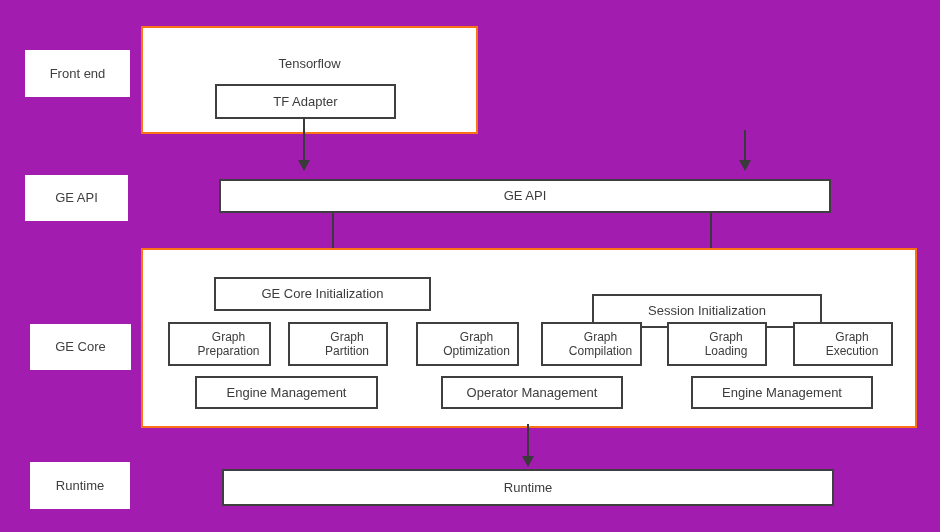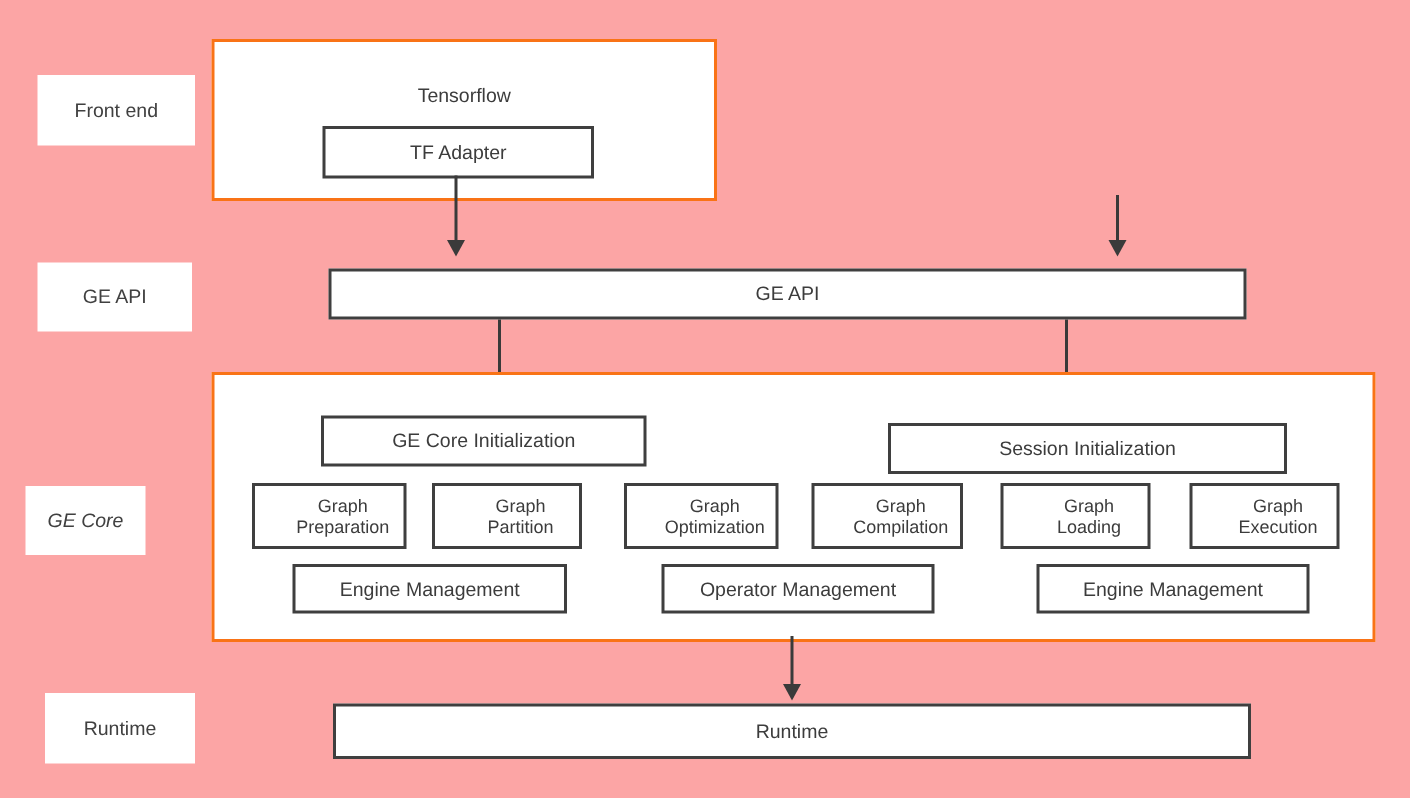--- a/index.html
+++ b/index.html
@@ -5,21 +5,21 @@
 <style>
   html, body {
     margin: 0;
     padding: 0;
     background: #000000;
   }
   #canvas {
     position: relative;
     width: 940px;
     height: 532px;
-    background: #fca5a5;
+    background: #a21caf;
     font-family: "Liberation Sans", "DejaVu Sans", sans-serif;
     overflow: hidden;
   }
 
   
   .node {
     position: absolute;
     box-sizing: border-box;
     background: #ffffff;
     color: #3c3c3c;
@@ -82,21 +82,21 @@
 <div id="canvas">
 
   <div class="node tier-label" style="left:25px; top:50px; width:105px; height:47px;">
     <span>Front end</span>
   </div>
 
   <div class="node tier-label" style="left:25px; top:175px; width:103px; height:46px;">
     <span>GE API</span>
   </div>
 
-  <div class="node tier-label" style="left:17px; top:324px; width:80px; height:46px;font-style:italic;">
+  <div class="node tier-label" style="left:30px; top:324px; width:101px; height:46px;">
     <span>GE Core</span>
   </div>
 
   <div class="node tier-label" style="left:30px; top:462px; width:100px; height:47px;">
     <span>Runtime</span>
   </div>
 
   <div class="panel" style="position:absolute; left:141px; top:26px; width:333px; height:104px;">
     <div class="panel-title" style="top:28px;">Tensorflow</div>
     <div class="node boxed fs13" style="left:72px; top:56px; width:181px; height:35px;">
@@ -119,21 +119,21 @@
   <div class="conn-head" style="left:327px; top:261px;"></div>
 
   <div class="conn-line" style="left:710px; top:213px; height:50px;"></div>
   <div class="conn-head" style="left:705px; top:261px;"></div>
 
   <div class="panel" style="position:absolute; left:141px; top:248px; width:772px; height:176px;">
 
     <div class="node boxed fs13" style="left:71px; top:27px; width:217px; height:34px;">
       <span>GE Core Initialization</span>
     </div>
-    <div class="node boxed fs13" style="left:449px; top:32px; width:266px; height:34px;">
+    <div class="node boxed fs13" style="left:449px; top:44px; width:230px; height:34px;">
       <span>Session Initialization</span>
     </div>
 
     <div class="node boxed fs12" style="left:25px; top:72px; width:103px; height:44px;">
       <span>Graph
 Preparation</span>
     </div>
     <div class="node boxed fs12" style="left:145px; top:72px; width:100px; height:44px;">
       <span>Graph
 Partition</span>

